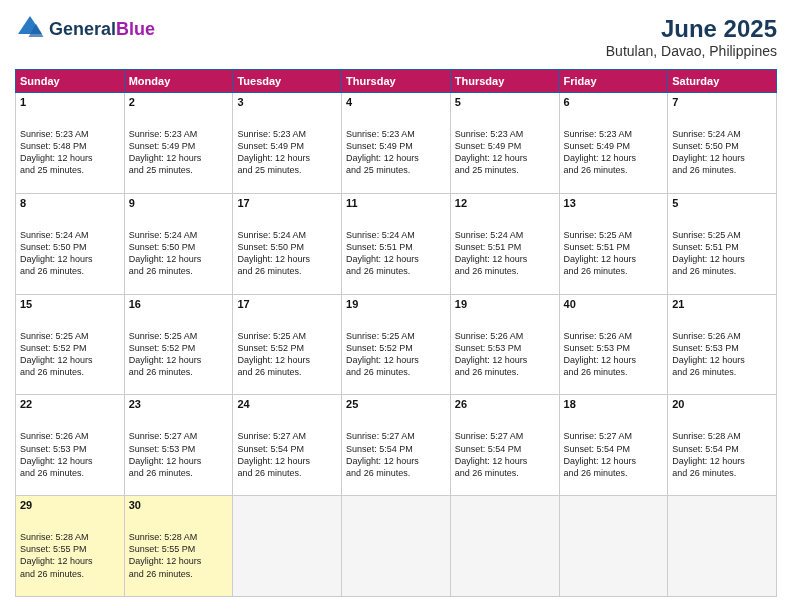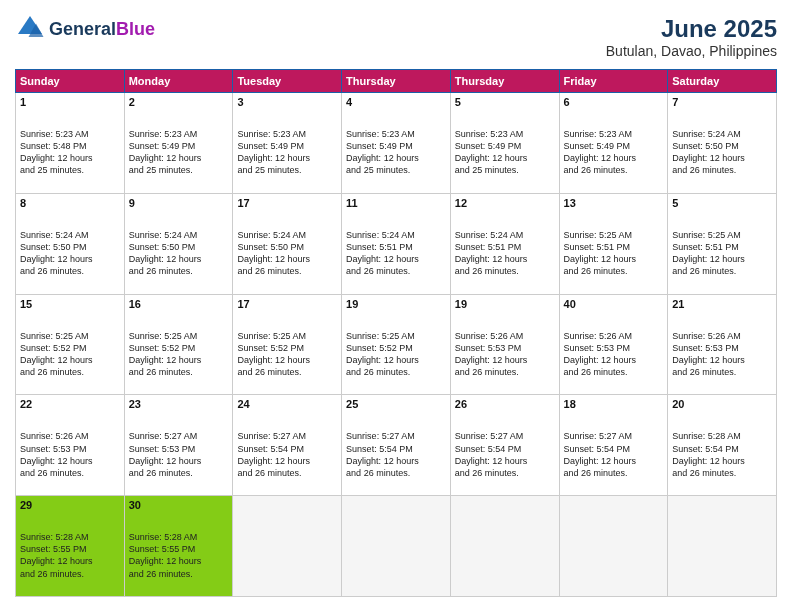--- a/index.html
+++ b/index.html
@@ -72,21 +72,21 @@
     }
     .calendar tbody td {
       vertical-align: top;
       border: 1px solid #ccc;
       padding: 3px 4px;
       width: calc(100% / 7);
       height: 80px;
       background: #fff;
     }
     .calendar tbody tr:last-child td {
-      background: #84cc16;
+      background: #fef9c3;
     }
     .day-num {
       font-weight: bold;
       font-size: 11px;
       color: #111;
       display: block;
       margin-bottom: 1px;
     }
     .cell-text {
       color: #222;

